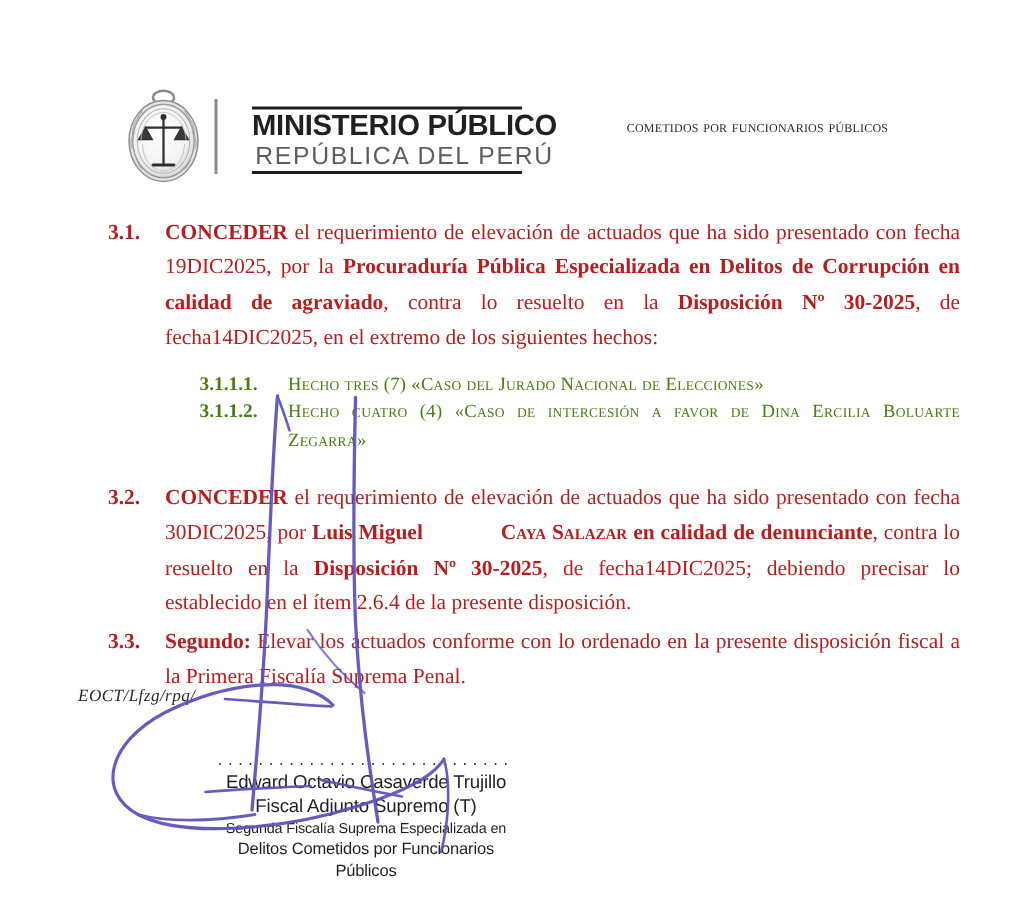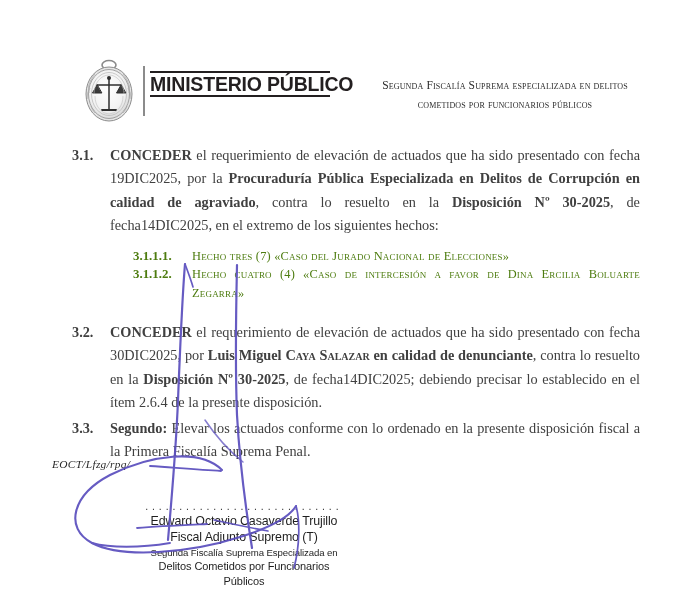--- a/index.html
+++ b/index.html
@@ -16,21 +16,21 @@
 
   
   .header{position:absolute;left:0;top:26px;width:673px;height:80px;}
 
   .emblem{
     position:absolute;left:79px;top:32px;width:60px;height:66px;
   }
   .emblem svg{display:block;}
 
   .logo-text{
-    position:absolute;left:150px;top:45px;
+    position:absolute;left:168px;top:45px;
     font-family:"Liberation Sans", sans-serif;
     line-height:1;
     text-align:center;
   }
   .logo-rule{
     width:180px;height:2px;background:#231f20;margin:0;
   }
   .logo-rule.thin{height:1.5px;}
   .logo-l1{
     font-size:19.5px;font-weight:bold;letter-spacing:-0.2px;
@@ -57,34 +57,34 @@
   }
 
   
   .body{position:absolute;left:0;top:0;width:673px;}
 
   .clause{
     position:absolute;
     font-size:14.3px;
     line-height:1.62;
     text-align:justify;
-    color:#404040;
+    color:#b91c1c;
   }
   .clause .num{
     position:absolute;left:-38px;top:0;
     font-weight:bold;
     font-size:14.3px;
     white-space:nowrap;
   }
   .c31{left:110px;top:130px;width:530px;}
   .c32{left:110px;top:307px;width:530px;}
   .c33{left:110px;top:403px;width:530px;}
 
   b,strong{font-weight:bold;}
-  .sc{font-variant:small-caps;}
+  .sc{font-variant:small-caps;margin-left:48px;}
 
   
   .subitem{
     position:absolute;
     font-size:12.4px;
     font-variant:small-caps;
     letter-spacing:0.2px;
     line-height:1.52;
     text-align:justify;
     color:#4d7c0f;
@@ -182,25 +182,25 @@
           <path d="M16 38 a14 18 0 0 0 28 0"></path>
         </g>
       </svg>
     </div>
 
     <div class="logo-divider"></div>
 
     <div class="logo-text">
       <div class="logo-rule"></div>
       <div class="logo-l1">MINISTERIO PÚBLICO</div>
+      <div class="logo-l2">REPÚBLICA DEL PERÚ</div>
       <div class="logo-rule thin"></div>
     </div>
 
     <div class="header-right">
-      <div>Segunda Fiscalía Suprema especializada en delitos</div>
       <div>cometidos por funcionarios públicos</div>
     </div>
   </div>
 
   <div class="body">
 
     <p class="clause c31">
       <span class="num">3.1.</span>
       <span><b>CONCEDER</b><span> el requerimiento de elevación de actuados que ha sido presentado con fecha 19DIC2025, por la </span><b>Procuraduría Pública Especializada en Delitos de Corrupción en calidad de agraviado</b><span>, contra lo resuelto en la </span><b>Disposición Nº 30-2025</b><span>, de fecha14DIC2025, en el extremo de los siguientes hechos:</span></span>
     </p>

